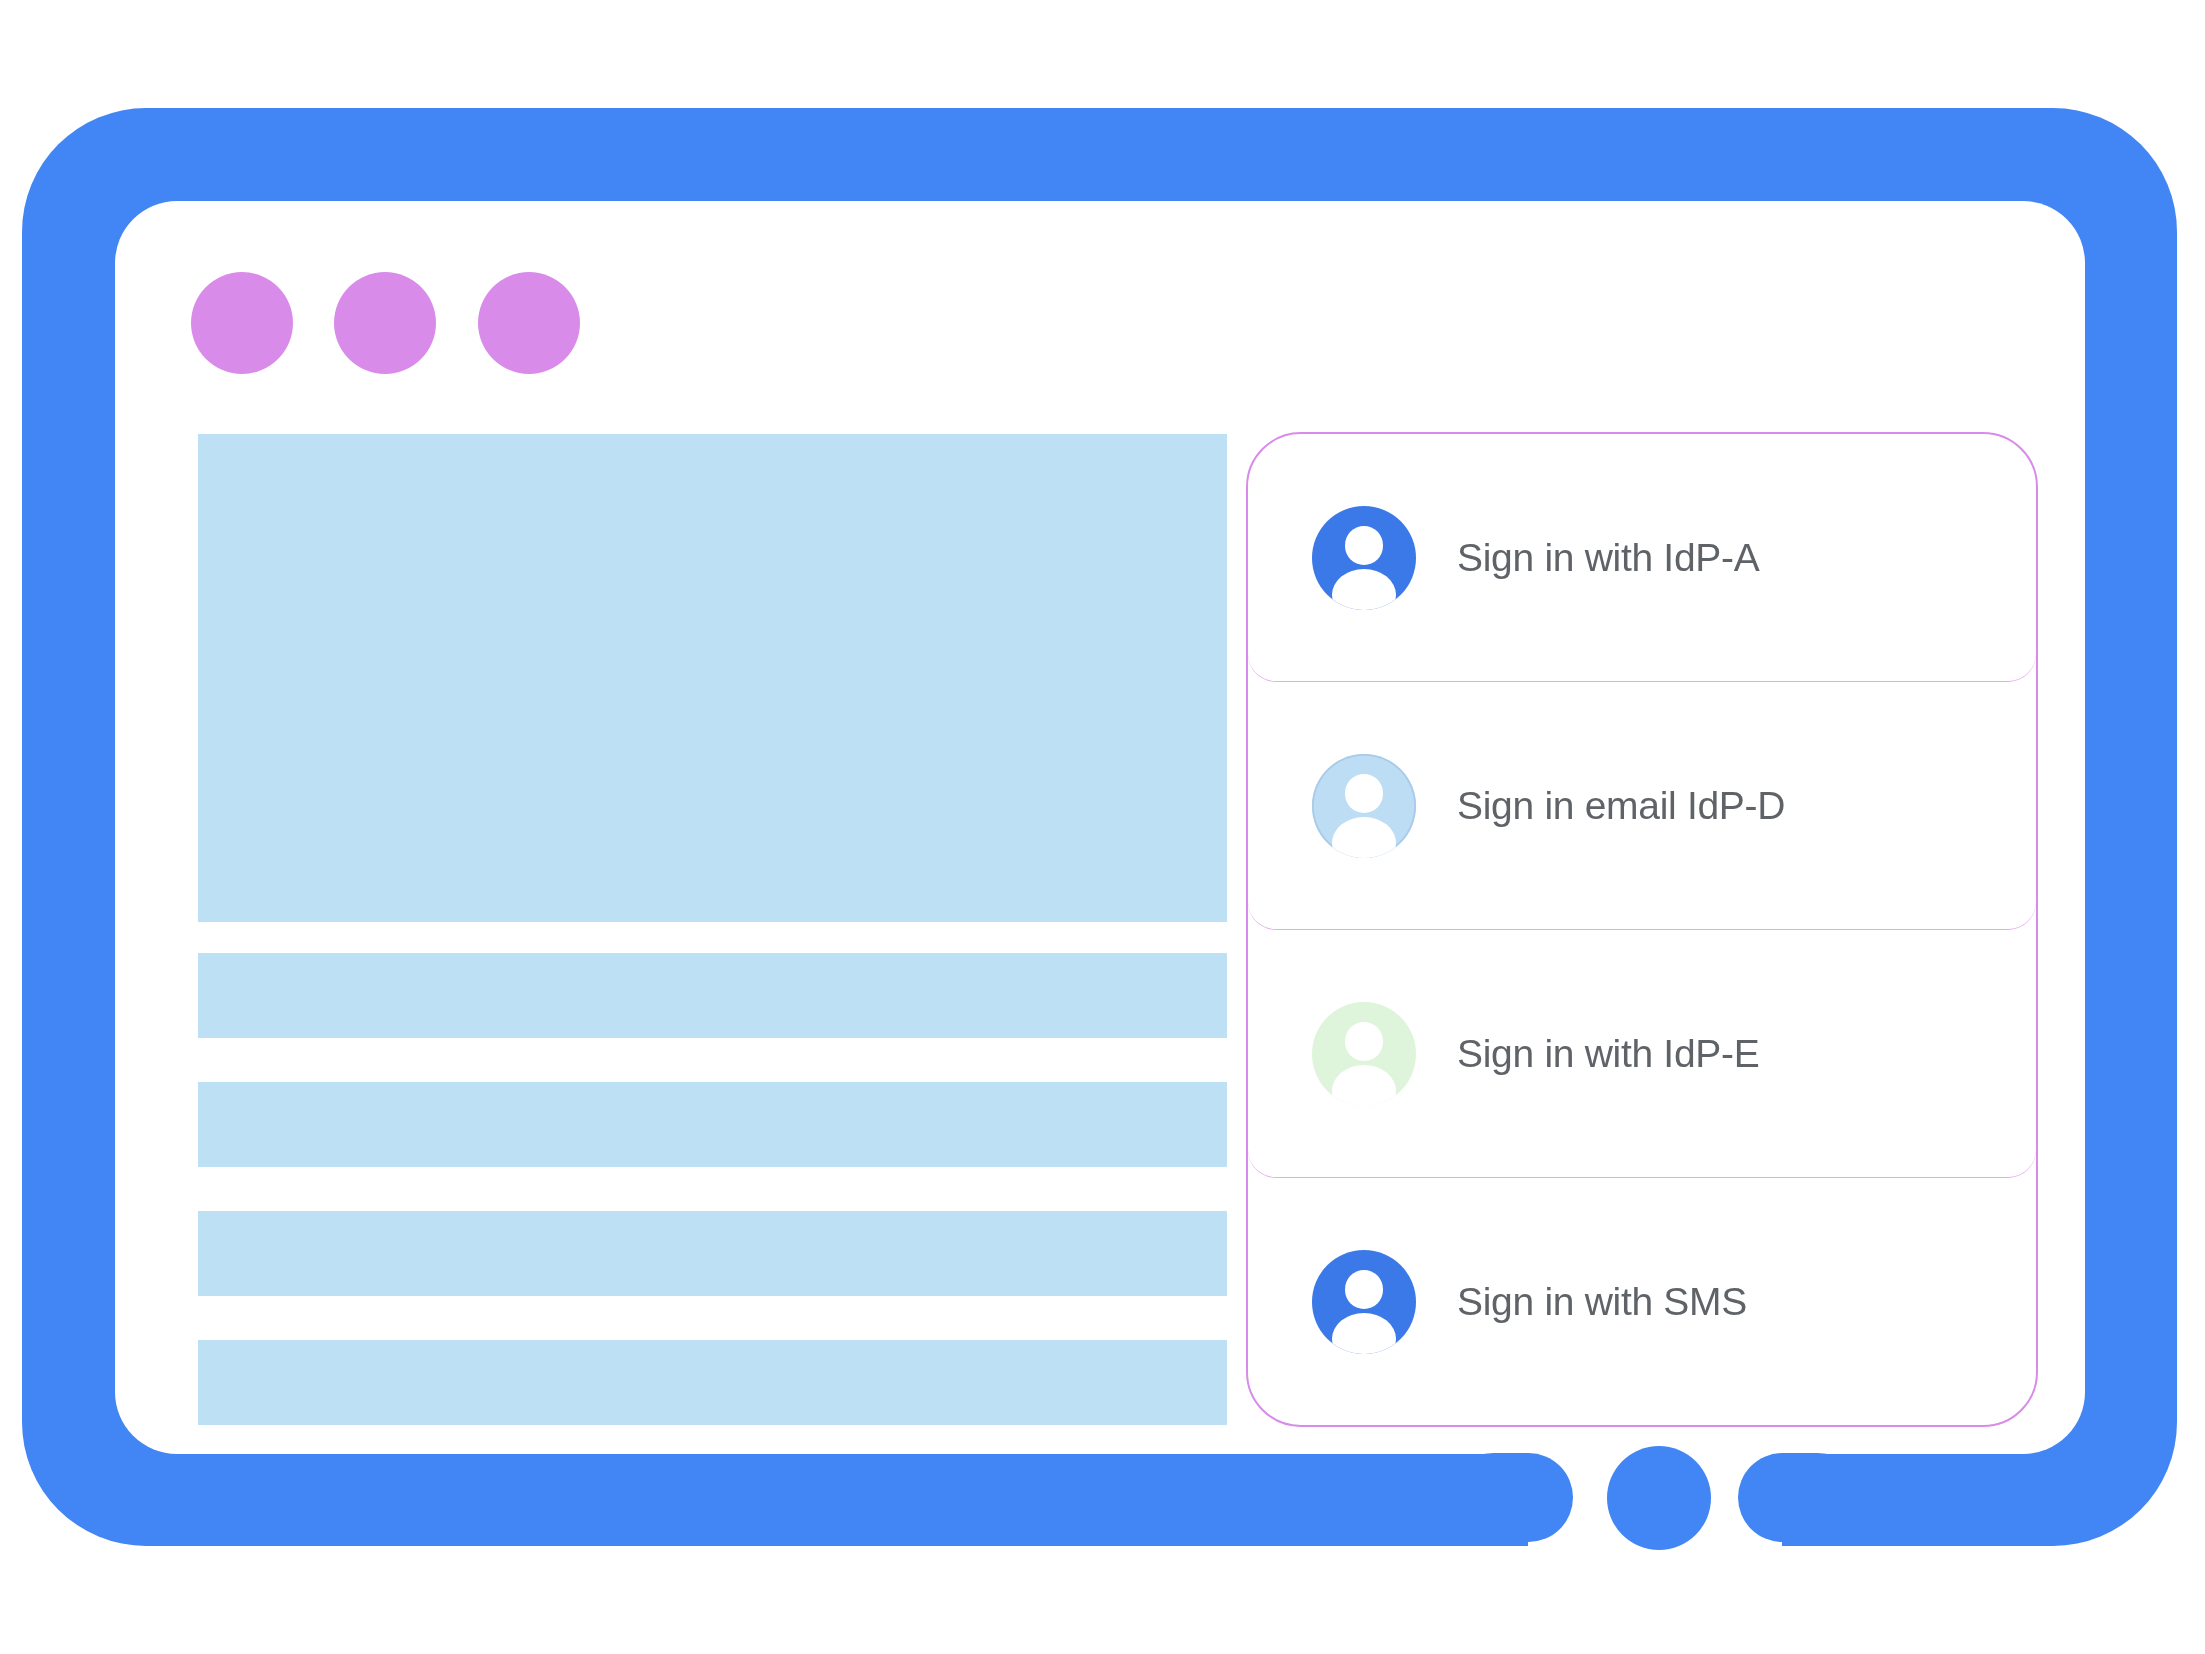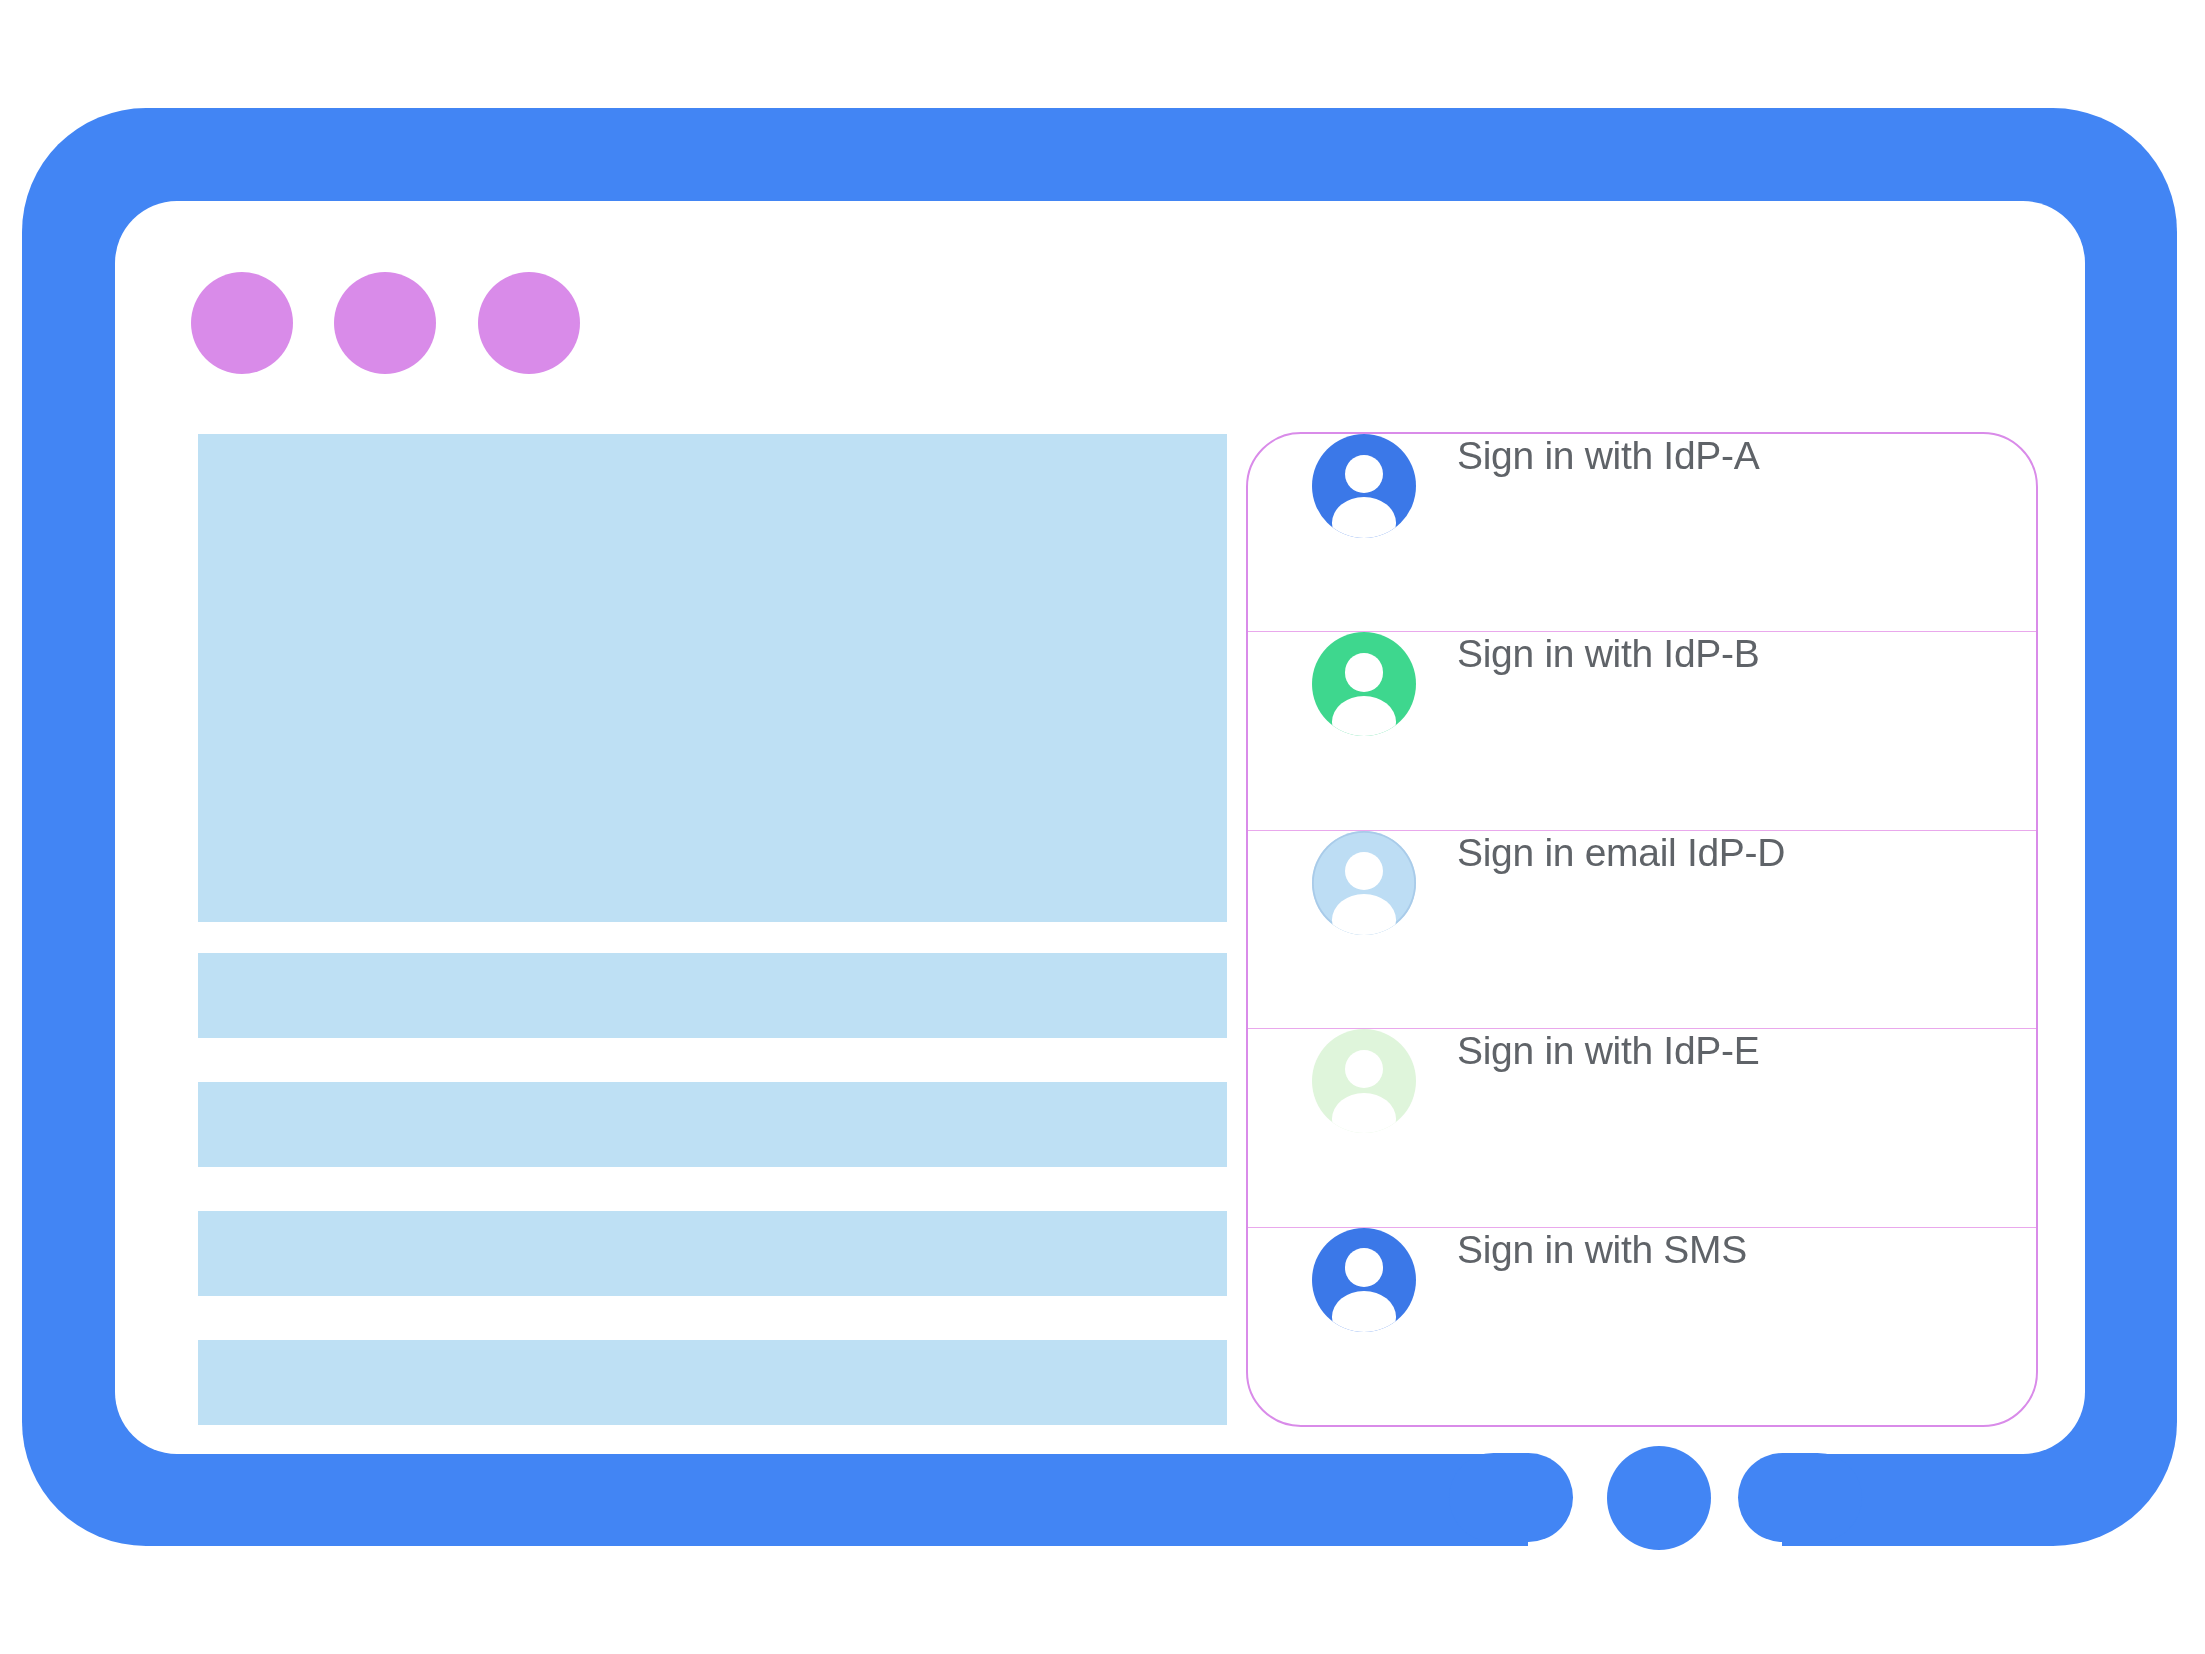--- a/index.html
+++ b/index.html
@@ -40,22 +40,22 @@
   .hero{position:absolute;left:198px;top:434px;width:1029px;height:488px;background:var(--placeholder-blue);}
   .line-bar{position:absolute;left:198px;width:1029px;height:85px;background:var(--placeholder-blue);}
 
   
   .panel{
     position:absolute;left:1246px;top:432px;width:792px;height:995px;
     border:2.6px solid var(--panel-border);border-radius:55px;
     background:var(--surface-white);display:flex;flex-direction:column;overflow:hidden;
   }
   .row{
-    flex:1 1 0;display:flex;align-items:flex-start;padding:0 26.5px 0 64px;
-    border-bottom:1.8px solid var(--divider-pink);cursor:pointer;
+    flex:1 1 0;display:flex;align-items:center;padding:0 26.5px 0 64px;
+    border-bottom:1.8px solid var(--divider-pink);cursor:pointer;border-radius:28px;
   }
   .row:last-child{border-bottom:none;}
   .avatar{
     position:relative;width:104px;height:104px;border-radius:50%;
     overflow:hidden;flex:0 0 auto;margin-right:41px;
   }
   .avatar .head{position:absolute;left:31.5%;top:20%;width:37%;height:37%;border-radius:50%;background:#fff;}
   .avatar .torso{position:absolute;left:19%;top:61%;width:62%;height:50%;border-radius:50%;background:#fff;}
   .label{
     font-size:39px;font-weight:500;letter-spacing:-0.3px;
@@ -89,27 +89,20 @@
 
   <div class="panel" id="signin-panel">
   <div class="row">
     <div class="avatar" style="background: rgb(59, 120, 232);">
       <div class="head"></div>
       <div class="torso"></div>
     </div>
     <div class="label">Sign in with IdP-A</div>
   </div>
 
-  <div class="row">
-    <div class="avatar" style="background: rgb(62, 215, 142);">
-      <div class="head"></div>
-      <div class="torso"></div>
-    </div>
-    <div class="label">Sign in with IdP-B</div>
-  </div>
 
 
   <div class="row">
     <div class="avatar" style="background: rgb(189, 221, 244); box-shadow: rgb(169, 203, 233) 0px 0px 0px 1.8px inset;">
       <div class="head"></div>
       <div class="torso"></div>
     </div>
     <div class="label">Sign in email IdP-D</div>
   </div>
 

